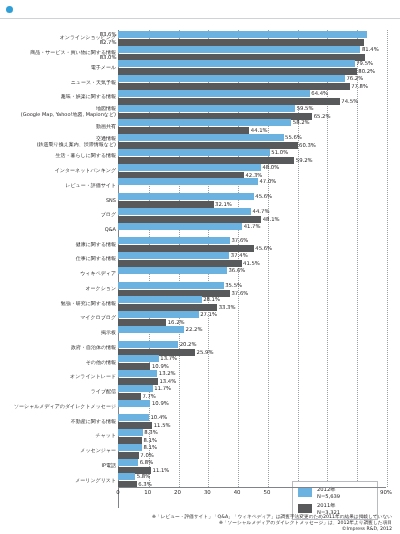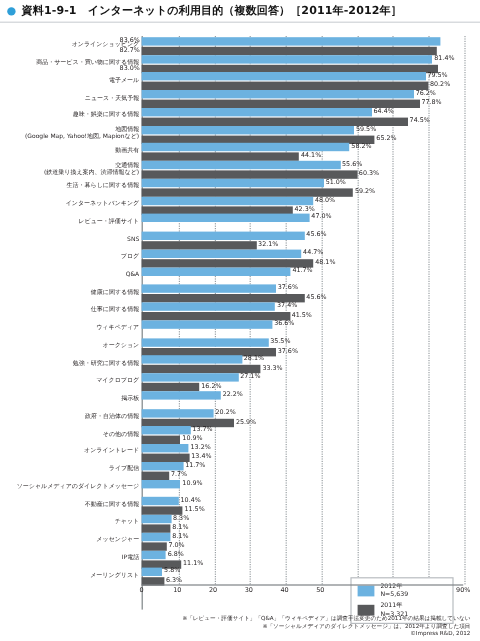--- a/index.html
+++ b/index.html
@@ -194,21 +194,20 @@
     color:#231f20;
   }
 </style>
 </head>
 <body>
 
 <div id="page">
 
   <div id="title-bar">
     <span id="title-bullet"></span>
-    <span id="title-text">資料1-9-1　インターネットの利用目的（複数回答）［2011年-2012年］</span>
   </div>
 
   <div id="chart-area">
     <div id="plot">
         <div class="vgrid" style="left: 29.7778px;"></div>
         <div class="vgrid" style="left: 59.5556px;"></div>
         <div class="vgrid" style="left: 89.3333px;"></div>
         <div class="vgrid" style="left: 119.111px;"></div>
         <div class="vgrid" style="left: 148.889px;"></div>
         <div class="vgrid" style="left: 178.667px;"></div>

